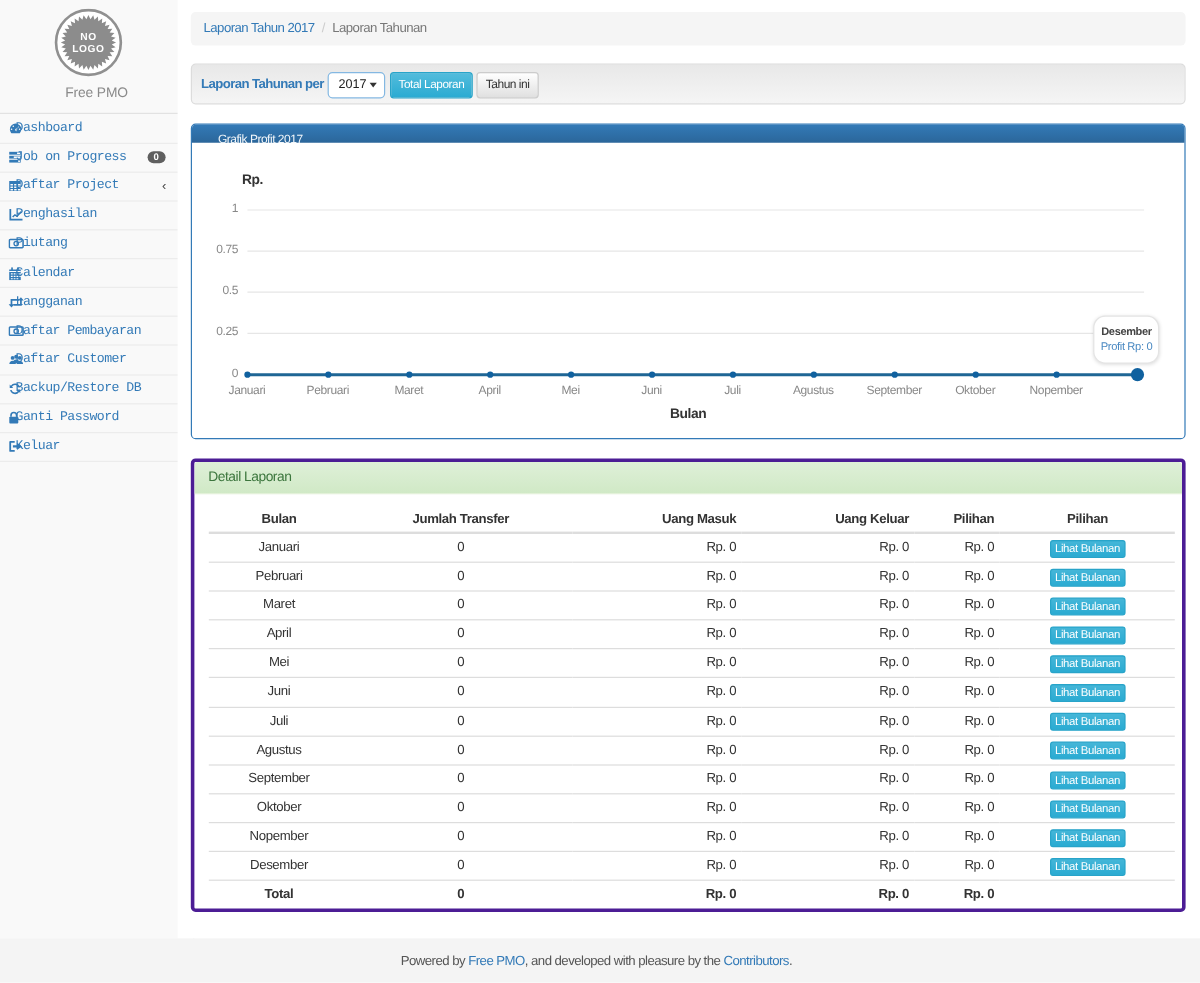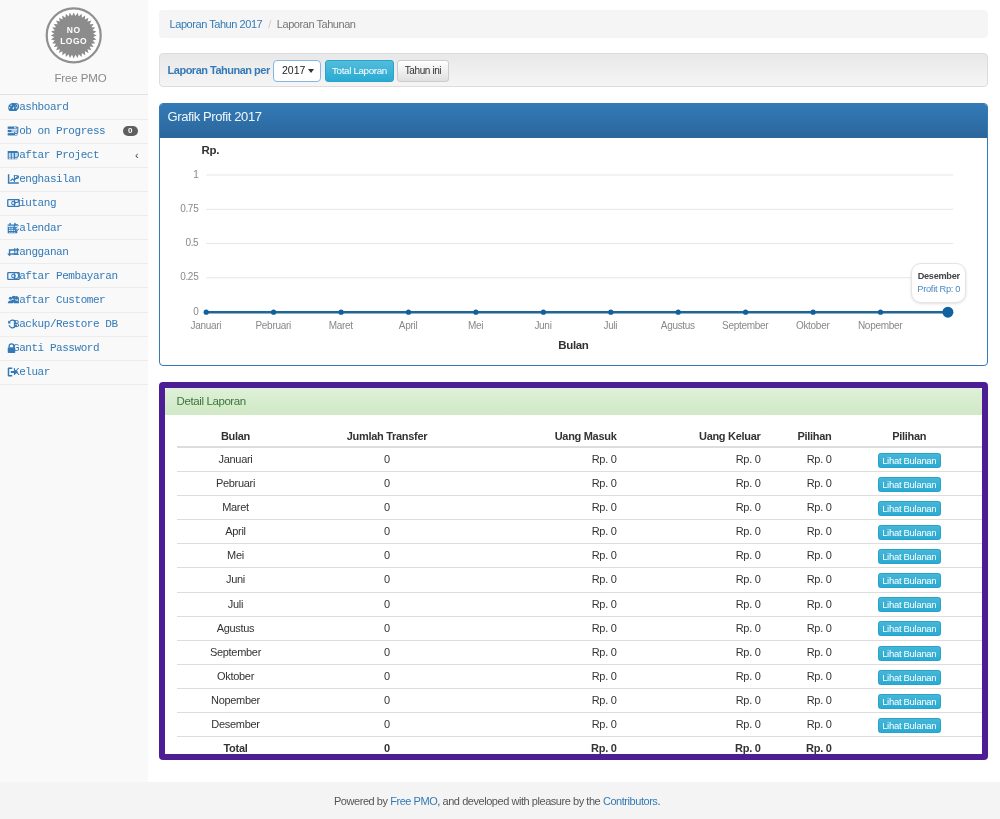--- a/index.html
+++ b/index.html
@@ -26,30 +26,30 @@
 #formbar .lbl { position:absolute; left:8px; top:0; height:32px; line-height:32px; font-weight:bold; color:#337ab7; font-size:11px; letter-spacing:-0.5px; }
 #sel2017 { position:absolute; left:113.4px; top:6px; width:48px; height:21.5px; background:#fff; border:1px solid #84b8e2; border-radius:4px; }
 #sel2017 .v { position:absolute; left:8px; top:0; line-height:19.5px; font-size:10.5px; color:#222; }
 #sel2017 .ar { position:absolute; right:6px; top:8px; width:0; height:0; border-left:3.5px solid transparent; border-right:3.5px solid transparent; border-top:4.5px solid #333; }
 .btn { position:absolute; top:6px; height:22px; border-radius:3px; text-align:center; line-height:20px; white-space:nowrap; }
 #btn-lihat { left:165.4px; width:69px; background:linear-gradient(to bottom,#53bcdc 0%,#2aabd2 100%); border:1px solid #28a4c9; color:#fff; font-size:9.8px; letter-spacing:-0.35px; }
 #btn-tahun { left:237.4px; width:52px; background:linear-gradient(to bottom,#ffffff 0%,#e0e0e0 100%); border:1px solid #ccc; color:#333; font-size:10px; letter-spacing:-0.4px;text-align:center; }
 
 
 #chartpanel { position:absolute; left:10.6px; top:102.6px; width:829px; height:263px; border:1px solid #337ab7; border-radius:4px; background:#fff; }
-#chartpanel .hd { height:34px; background:linear-gradient(to bottom,#337ab7 0%,#2b669a 100%); border-radius:3px 3px 0 0; color:#f2f7fb; line-height:26px; padding-left:8px; font-size:13px; letter-spacing:-0.4px; }
+#chartpanel .hd { height:15px; background:linear-gradient(to bottom,#337ab7 0%,#2b669a 100%); border-radius:3px 3px 0 0; color:#f2f7fb; line-height:26px; padding-left:22px; font-size:10px; letter-spacing:-0.4px; }
 #chartbody { position:absolute; left:0; top:26px; width:827px; height:235px; }
 .clab { position:absolute; color:#888; font-size:10px; letter-spacing:-0.3px; line-height:12px; }
 .cbold { position:absolute; color:#333; font-weight:bold; font-size:11.5px; letter-spacing:-0.35px; }
 #tooltip { position:absolute; left:751.9px; top:133.9px; width:54.5px; height:39.5px; background:#fff; border:1px solid #e4e4e4; border-radius:10px; box-shadow:0 1px 3px rgba(0,0,0,0.12); text-align:center; }
 #tooltip .t1 { font-weight:bold; color:#444; font-size:9.2px; letter-spacing:-0.3px; margin-top:7px; }
 #tooltip .t2 { color:#4a89c2; font-size:9.3px; letter-spacing:-0.3px; margin-top:3px; }
 
 
-#detailpanel { position:absolute; left:10.6px; top:381.5px; width:829px; height:378.5px; border:6px solid #4c1d95; border-radius:4px; background:#fff; }
+#detailpanel { position:absolute; left:10.6px; top:381.5px; width:829px; height:378.5px; border:3px solid #4c1d95; border-radius:4px; background:#fff; }
 #detailpanel .hd { height:27px; background:linear-gradient(to bottom,#dff0d8 0%,#d0e9c6 100%); border-bottom:1px solid #d6e9c6; border-radius:3px 3px 0 0; color:#3c763d; line-height:27px; padding-left:12px; font-size:11.5px; letter-spacing:-0.4px; }
 #dtable { position:absolute; left:12.9px; top:39px; width:804.5px; border-collapse:collapse; table-layout:fixed; font-size:11px; letter-spacing:-0.3px; color:#333; }
 #dtable th { font-weight:bold; padding:0 5px; height:19.5px; line-height:19.5px; border-bottom:2px solid #ddd; }
 #dtable td { padding:0 5px; height:24.1px; line-height:23.1px; border-top:1px solid #ddd; }
 #dtable .r { text-align:right; }
 #dtable .c { text-align:center; }
 #dtable tr.total td { font-weight:bold; }
 .btn-lb { display:block; margin:1.5px auto 0; width:63px; height:15px; border-radius:2.5px; background:linear-gradient(to bottom,#45b6d8 0%,#2aabd2 100%); border:1px solid #28a4c9; color:#fff; font-size:9.5px; letter-spacing:-0.3px; line-height:13px; text-align:center; white-space:nowrap; }
 
 

